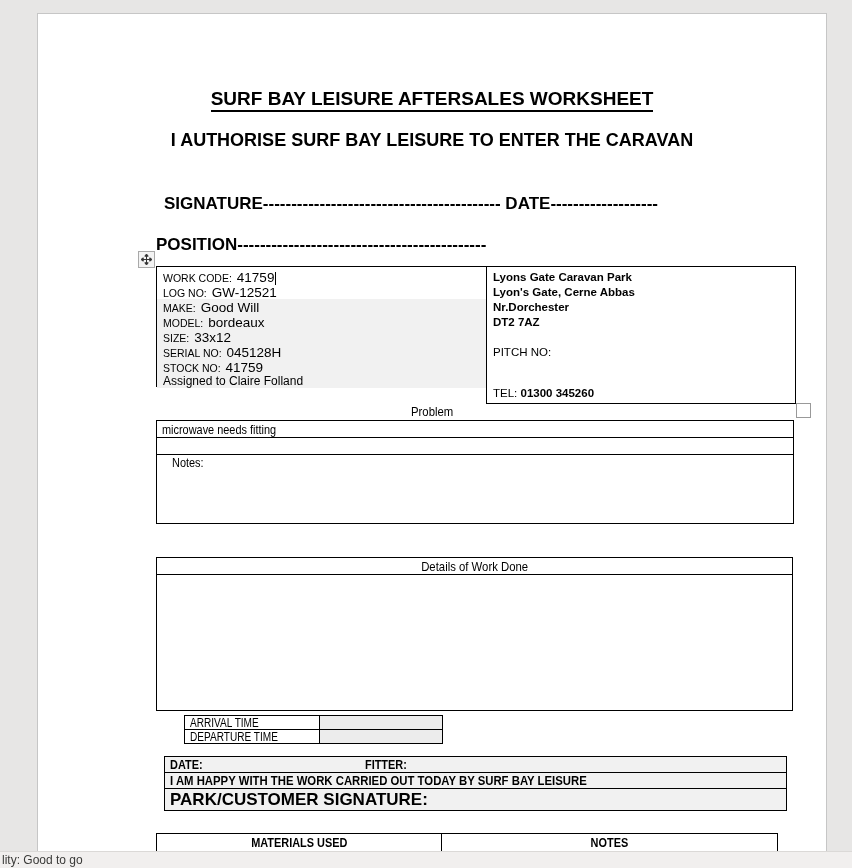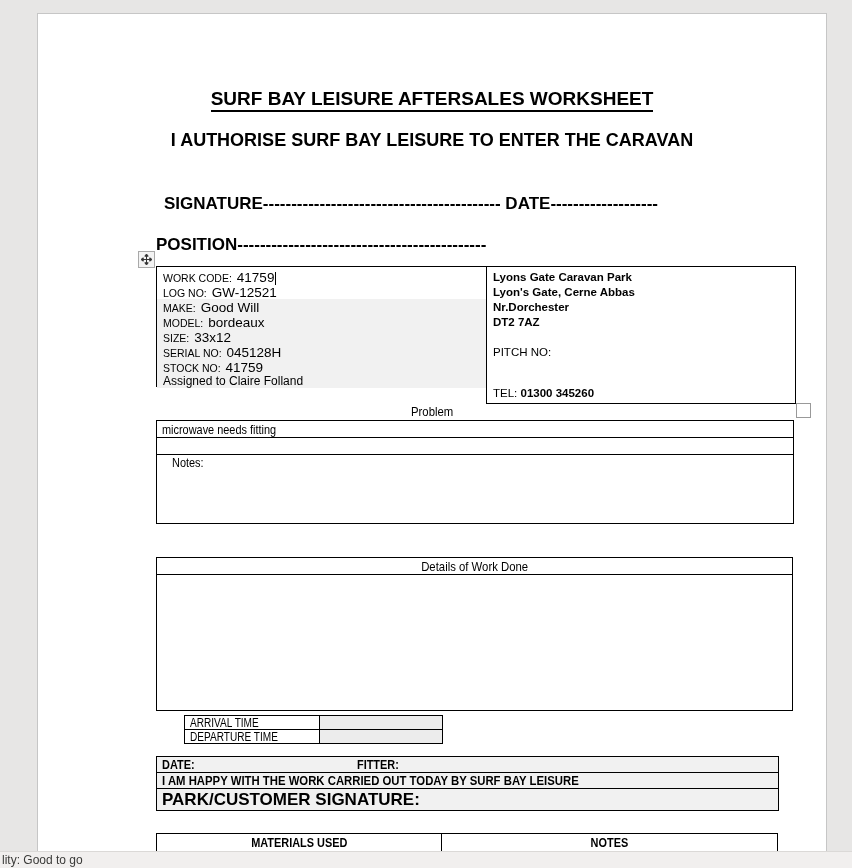--- a/index.html
+++ b/index.html
@@ -82,21 +82,21 @@
   .times-table { position:absolute; left:118px; top:701px; width:259px;margin-left:28px; }
   .t-row { display:flex; margin-top:-1px; }
   .t-row:first-child { margin-top:0; }
   .t-label {
     width:136px; height:15px; line-height:14px; border:1px solid #000;
     padding-left:5px; font-size:12px; background:#fff;
   }
   .t-value { flex:1; height:15px; border:1px solid #000; border-left:none; background:#ececec; }
 
   
-  .sign-table { position:absolute; left:118px; top:742px; width:623px;border-radius:24px; }
+  .sign-table { position:absolute; left:126px; top:742px; width:623px;border-radius:24px; }
   .s-row { border:1px solid #000; margin-top:-1px; background:#f1f1f1; position:relative; }
   .s-row:first-child { margin-top:0; }
   .s-row-1 { height:17px; line-height:16px; padding-left:5px; font-size:13px; font-weight:bold; }
   .s-fitter { position:absolute; left:200px; top:0; }
   .s-row-2 { height:17px; line-height:16px; padding-left:5px; font-size:13.5px; font-weight:bold; }
   .s-row-3 { height:23px; line-height:22px; padding-left:5px; font-size:17px; font-weight:bold; }
 
   
   .materials-table { position:absolute; left:118px; top:819px; width:622px; }
   .m-header { display:flex; }

